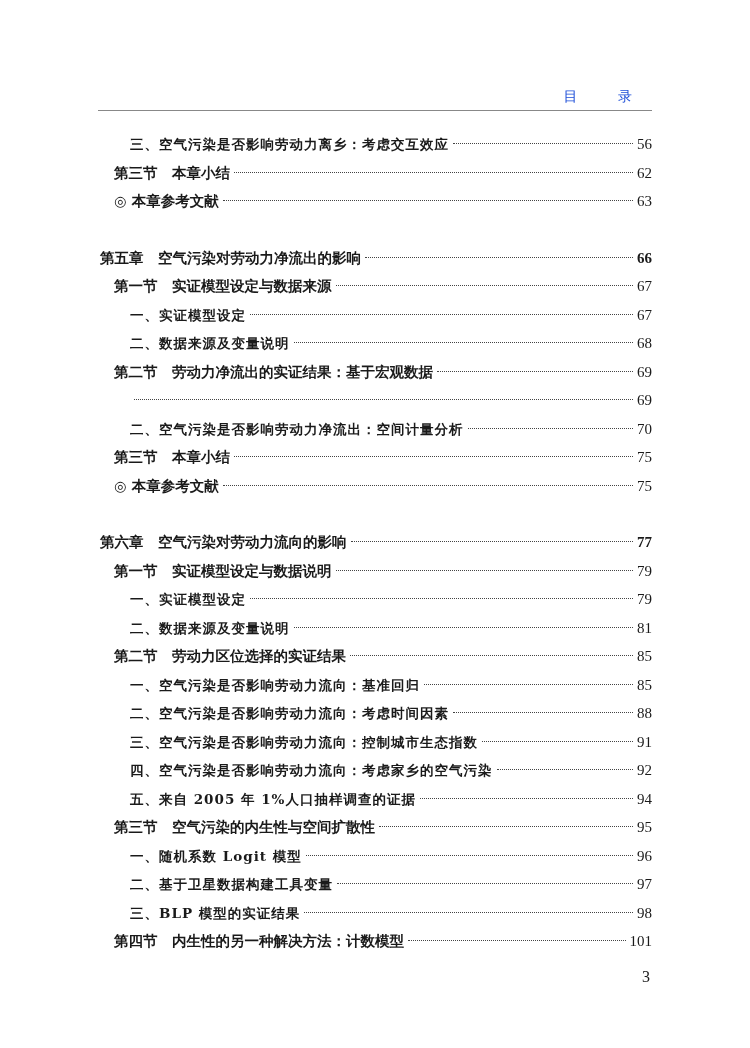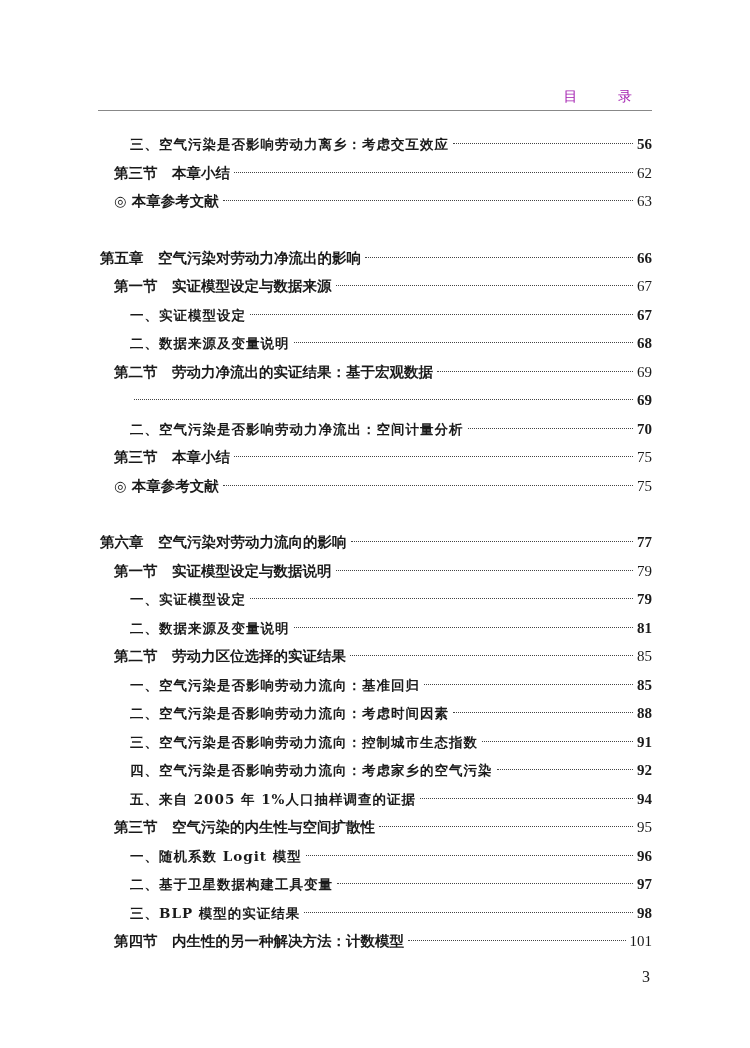--- a/index.html
+++ b/index.html
@@ -3,41 +3,41 @@
 <meta charset="utf-8">
 <style>
   html, body { margin: 0; padding: 0; }
   body {
     width: 750px; height: 1048px; background: #ffffff; position: relative;
     font-family: "DejaVu Serif", "Liberation Serif", serif; color: #1a1a1a;
     overflow: hidden;
   }
   .header-title {
     position: absolute; right: 100px; top: 88px;
-    font-size: 14px; letter-spacing: 18px; color: #a21caf;
+    font-size: 14px; letter-spacing: 18px; color: #1d4ed8;
   }
   .header-rule {
     position: absolute; left: 98px; width: 554px; top: 110px;
     border-top: 1.5px solid #888;
   }
   .toc { position: absolute; left: 100px; width: 552px; top: 130px; }
   .row {
     display: flex; align-items: baseline; height: 28.5px;
     font-size: 14.5px; line-height: 28.5px; white-space: nowrap;
   }
   .row .label { flex: 0 0 auto; font-weight: bold; }
   .row .leader {
     flex: 1 1 auto; margin: 0 4px; overflow: hidden;
     border-bottom: 1.4px dotted #444; transform: translateY(-5px); height: 0;
   }
   .row .page { flex: 0 0 auto; font-family: "Liberation Serif", serif; font-size: 15px; }
   .lvl-0 { padding-left: 0; font-weight: bold; justify-content: center; }
   .lvl-1 { padding-left: 14px; justify-content: flex-end; }
   .lvl-2 { padding-left: 30px; font-size: 13.5px; letter-spacing: 1px; }
-  .lvl-2 .page { letter-spacing: 0; font-weight: bold; }
+  .lvl-2 .page { letter-spacing: 0; }
   .gap { height: 28px; }
   .folio {
     position: absolute; right: 100px; top: 968px;
     font-family: "Liberation Serif", serif; font-size: 16px;
   }
 </style>
 </head>
 <body>
 
 <div class="header-title">目 录</div>

